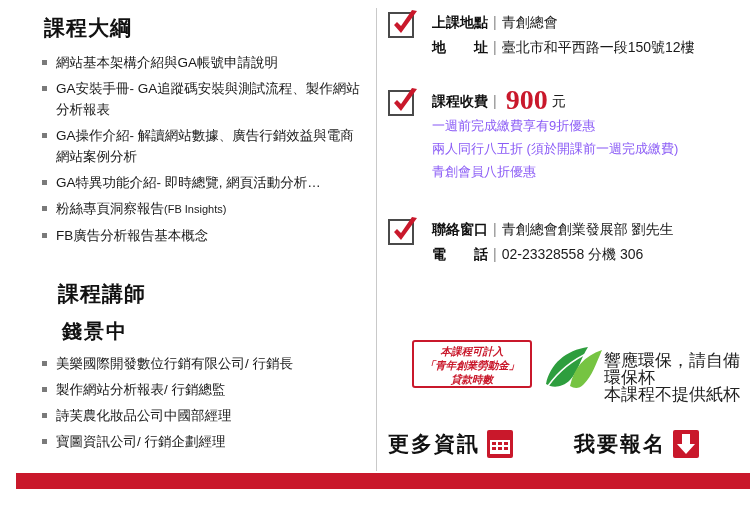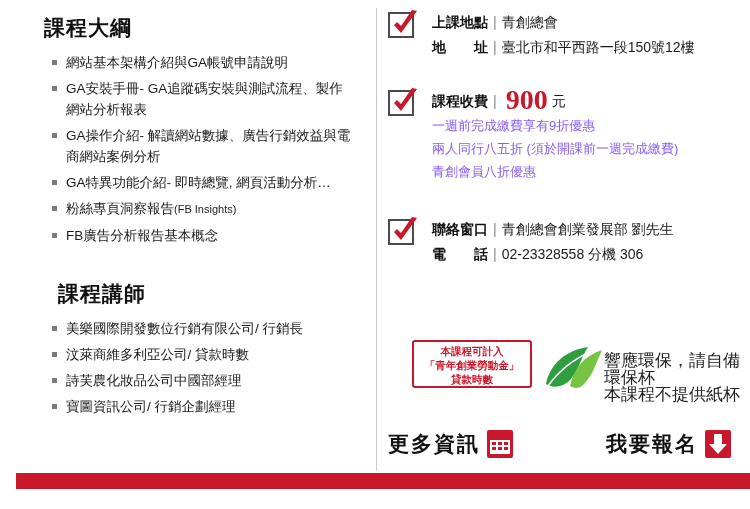--- a/index.html
+++ b/index.html
@@ -54,21 +54,21 @@
   .sec-title {
     font-size: 21px;
     font-weight: bold;
     letter-spacing: 1px;
     color: #111;
     margin: 0 0 10px 4px;
   }
   .sec-title.second { margin-top: 0; padding-left: 14px; }
   .bullets {
     list-style: none;
-    margin: 10px;
+    margin: 0;
     padding: 0;
   }
   .bullets li {
     position: relative;
     padding-left: 16px;
     font-size: 13.5px;
     line-height: 21px;
     margin-bottom: 5px;
     color: #1a1a1a;
   }
@@ -172,20 +172,21 @@
     height: 48px;
     border: 2px solid #c9182b;
     border-radius: 3px;
     color: #c9182b;
     text-align: center;
     font-size: 10.5px;
     line-height: 14px;
     font-weight: bold;
     padding-top: 3px;
     font-family: "Liberation Serif", serif;
+    font-style: italic;
   }
   .eco {
     position: absolute;
     left: 152px;
     top: 0px;
     width: 216px;
     height: 58px;
     font-size: 17px;
     line-height: 17px;
     color: #222;
@@ -214,21 +215,21 @@
     cursor: pointer;
   }
   .action .txt {
     font-size: 21px;
     font-weight: bold;
     letter-spacing: 2px;
     color: #111;
     font-family: Liberation Sans, sans-serif;
   }
   .action-a { left: 0; }
-  .action-b { left: 186px; margin-left: 32px; }
+  .action-b { left: 186px; }
   .btn-ico {
     width: 26px;
     height: 28px;
     margin-left: 7px;
     position: relative;
   }
   .btn-ico .body {
     position: absolute;
     left: 0; top: 0;
     width: 26px; height: 28px;
@@ -252,23 +253,24 @@
       <li><span>網站基本架構介紹與GA帳號申請說明</span></li>
       <li><span>GA安裝手冊- GA追蹤碼安裝與測試流程、製作網站分析報表</span></li>
       <li><span>GA操作介紹- 解讀網站數據、廣告行銷效益與電商網站案例分析</span></li>
       <li><span>GA特異功能介紹- 即時總覽, 網頁活動分析…</span></li>
       <li><span>粉絲專頁洞察報告</span><span class="small">(FB Insights)</span></li>
       <li><span>FB廣告分析報告基本概念</span></li>
     </ul>
 
     <div class="teacher-block">
       <h2 class="sec-title second">課程講師</h2>
+      <div class="teacher-name">錢景中</div>
       <ul class="bullets">
         <li><span>美樂國際開發數位行銷有限公司/ 行銷長</span></li>
-        <li><span>汶萊商維多利亞公司/ 貸款時數</span></li>
+        <li><span>製作網站分析報表/ 行銷總監</span></li>
         <li><span>詩芙農化妝品公司中國部經理</span></li>
         <li><span>寶圖資訊公司/ 行銷企劃經理</span></li>
       </ul>
     </div>
   </div>
 
   <div class="right">
 
     <div class="info-block">
       <div class="check-icon">

